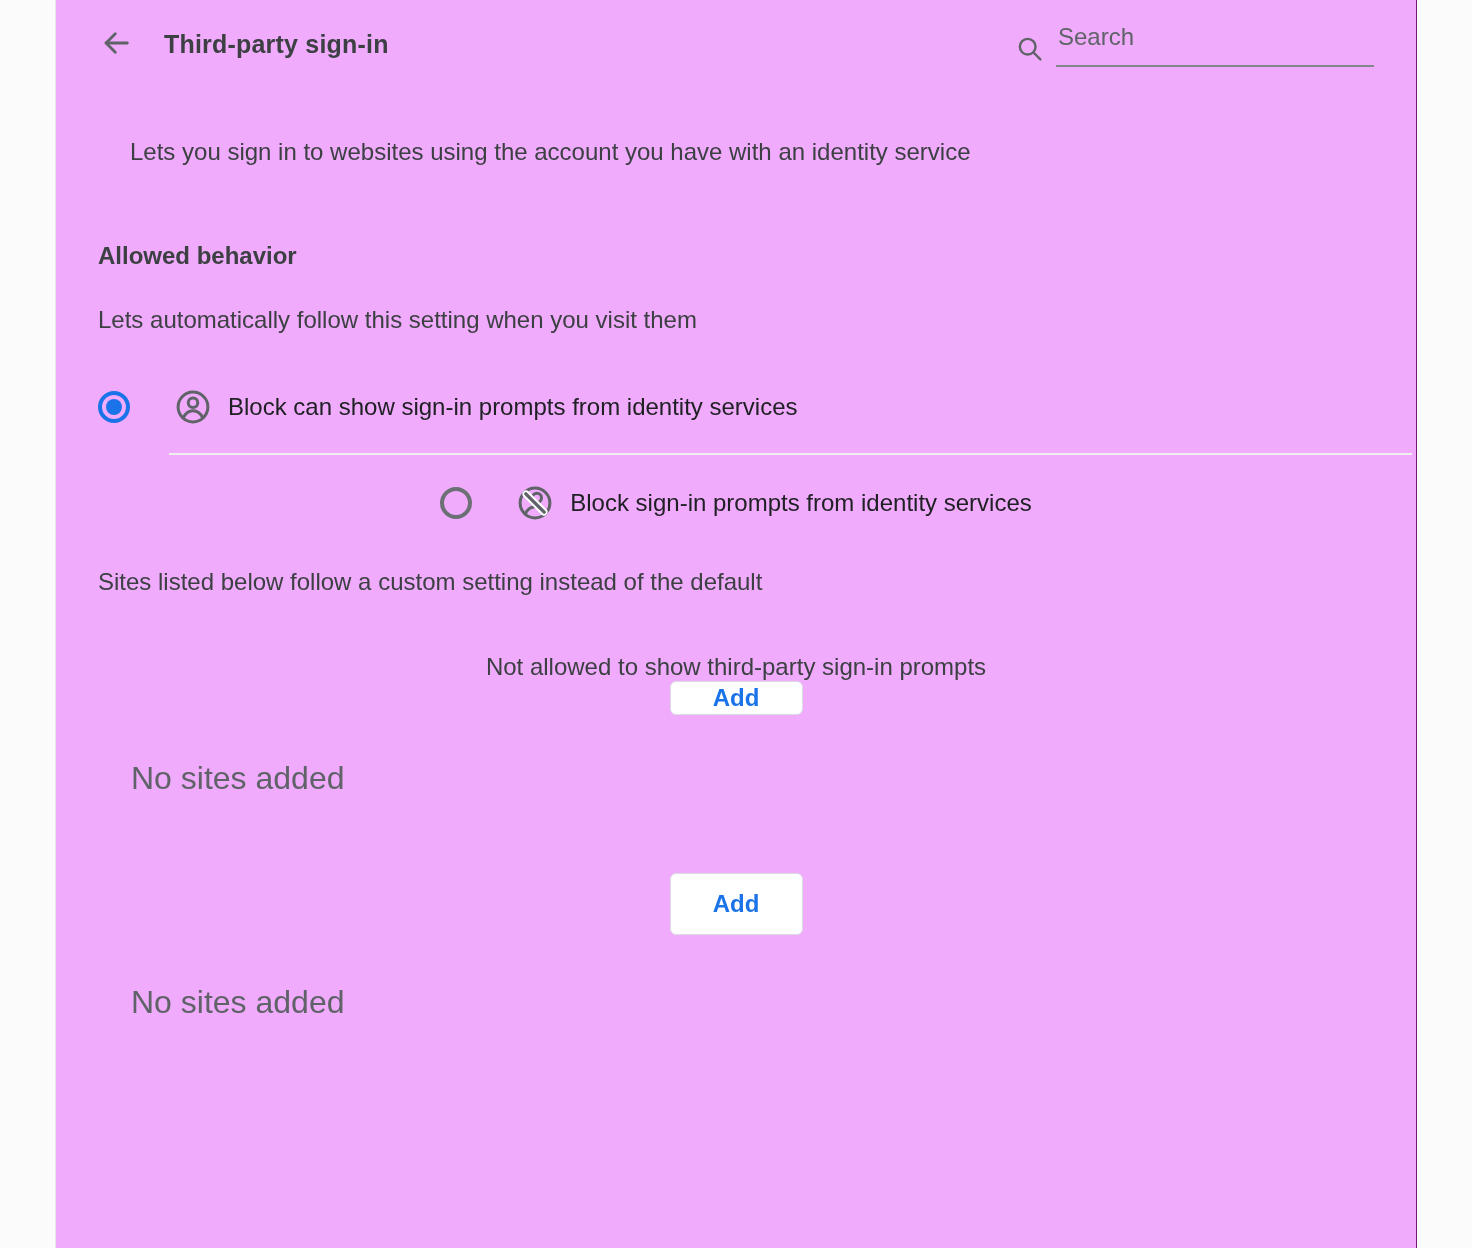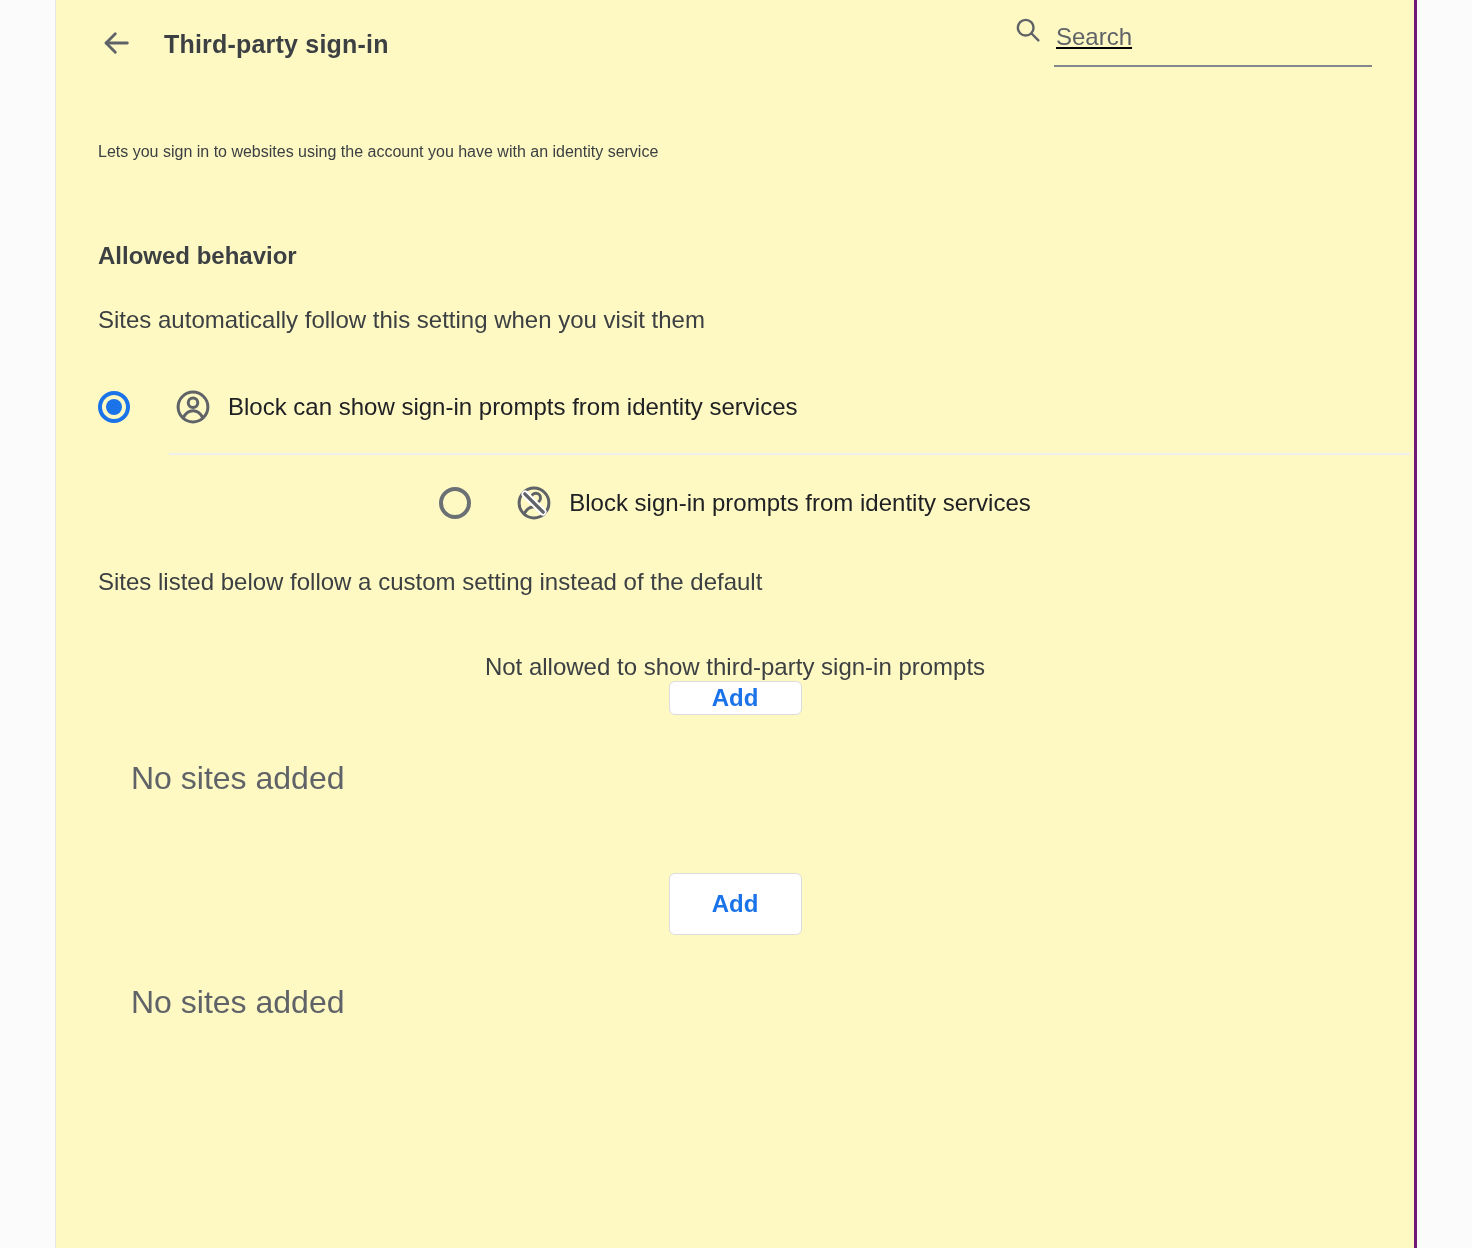--- a/index.html
+++ b/index.html
@@ -1,36 +1,36 @@
 <!DOCTYPE html>
 <html><head>
 <meta charset="utf-8">
 <style>
   * { margin:0; padding:0; box-sizing:border-box; }
   html,body { width:1472px; height:1248px; background:#fbfbfb; overflow:hidden;
               font-family:"Liberation Sans", sans-serif; }
   .card { position:absolute; left:55px; top:0; width:1362px; height:1248px;
-          background:#fef9c3; border-left:1px solid #e7e7e7; border-right:3px solid #701a75; }
+          background:#f0abfc; border-left:1px solid #e7e7e7; border-right:1px solid #701a75; }
 
   
   .header { display:flex; align-items:center; height:88px; padding:0 42px; }
   .back-btn { width:48px; height:48px; display:flex; align-items:center; justify-content:center;
               margin-left:-6px; border:none; background:transparent; cursor:pointer; border-radius:50%; }
   .back-btn svg { width:34px; height:34px; stroke:#5f6368; }
   .title { margin-left:24px; font-size:25px; font-weight:700; color:#3c4043; letter-spacing:0.2px; }
-  .search { margin-left:auto; display:flex; align-items:flex-start;text-decoration:underline; }
+  .search { margin-left:auto; display:flex; align-items:flex-end; }
   .search svg { width:29px; height:29px; stroke:#5f6368; margin-right:12px; margin-top:-6px; }
   .search input { width:318px; font-size:24px; color:#202124; border:none; outline:none;
                   border-bottom:2px solid #82878c; background:transparent;
                   padding:2px 2px 14px 2px; font-family:"Liberation Sans", sans-serif; }
   .search input::placeholder { color:#5f6368; opacity:1; }
 
   
   .content { padding:0 42px; }
-  .description { margin-top:47px; font-size:16px; line-height:34px; color:#3c4043; }
+  .description { margin-top:47px; font-size:24px; line-height:34px; color:#3c4043;margin-left:32px; }
   .section-heading { font-size:24px; line-height:34px; font-weight:700; color:#3c4043; }
   .h-default { margin-top:70px; }
   .subtext { margin-top:30px; font-size:24px; line-height:34px; color:#3c4043; }
   .h-custom { margin-top:86px; }
 
   
   .radio-row { display:flex; align-items:center; height:64px; cursor:pointer; }
   .radio-row.first { margin-top:38px; }
   .radio-row.second { margin-top:16px;justify-content:center; }
   .radio { width:32px; height:32px; border-radius:50%; flex:none; position:relative; }
@@ -78,21 +78,21 @@
       </span>
       <input type="text" placeholder="Search" style="">
     </div>
   </div>
 
   <div class="content">
 
     <div class="description">Lets you sign in to websites using the account you have with an identity service</div>
 
     <div class="section-heading h-default">Allowed behavior</div>
-    <div class="subtext">Sites automatically follow this setting when you visit them</div>
+    <div class="subtext">Lets automatically follow this setting when you visit them</div>
 
     <div class="radio-row first">
       <div class="radio selected"></div>
       <span class="opt-icon">
         <svg viewBox="0 0 24 24" fill="none" stroke="#5f6368" stroke-width="1.9" stroke-linecap="round">
           <circle cx="12" cy="12" r="9.4"></circle>
           <circle cx="12" cy="9.3" r="3"></circle>
           <path d="M5.8,18.9 C7.3,15.9 9.5,14.4 12,14.4 C14.5,14.4 16.7,15.9 18.2,18.9"></path>
         </svg>
       </span>

